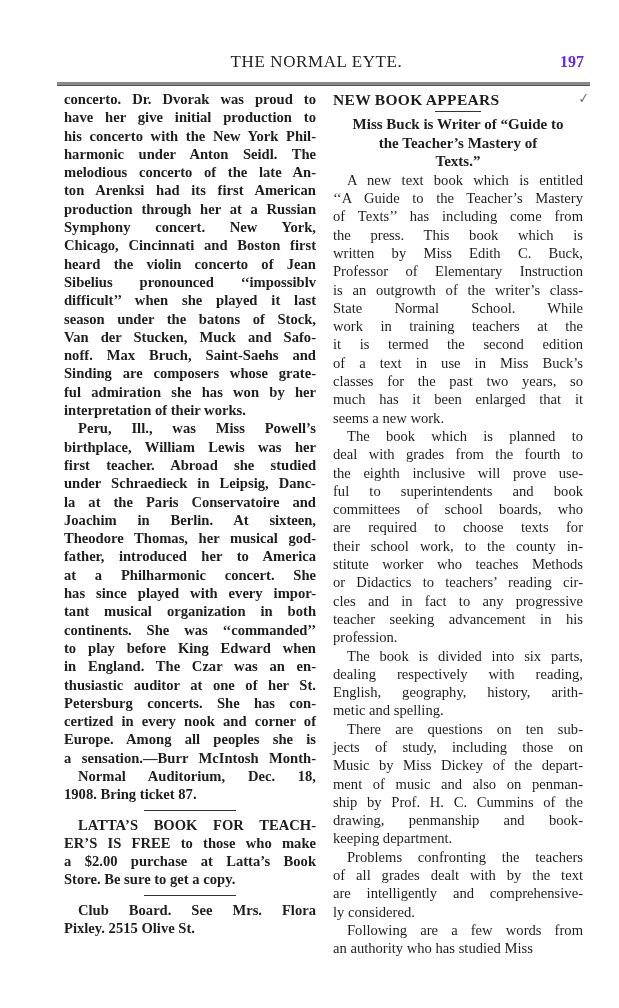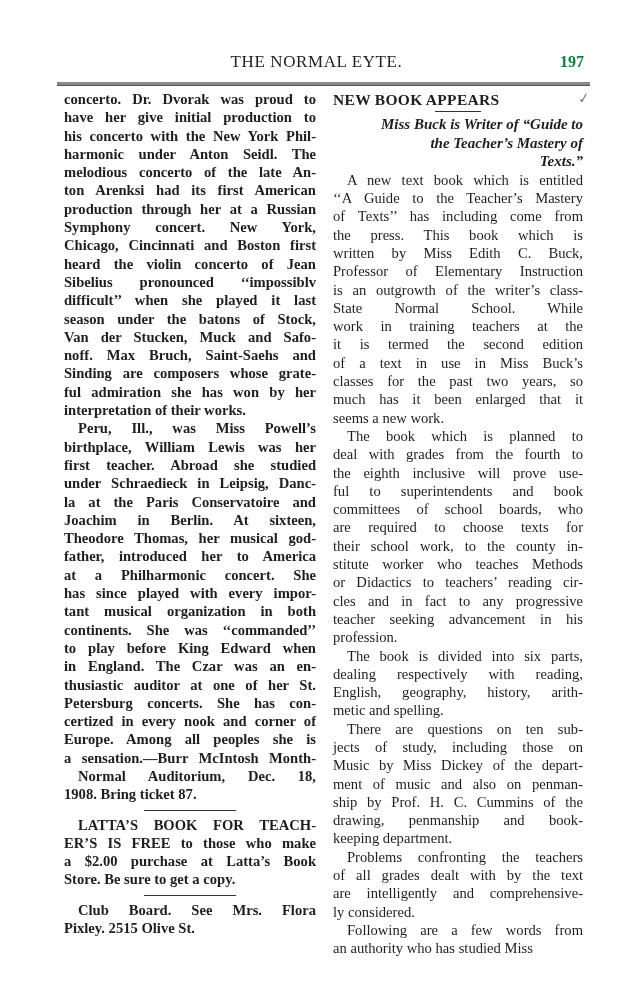--- a/index.html
+++ b/index.html
@@ -9,41 +9,41 @@
   }
   .header {
     position:absolute; left:64px; top:52px; width:520px; height:24px;
   }
   .header .title {
     position:absolute; left:0; right:15px; top:0; text-align:center;
     font-family:"Liberation Serif", serif; font-size:17px; letter-spacing:0.6px; color:#222;
   }
   .header .page-num {
     position:absolute; right:0; top:1px; font-family:"Liberation Serif", serif;
-    font-weight:bold; font-size:16px; color:#15803d;
+    font-weight:bold; font-size:16px; color:#6d28d9;
   }
   .header-rule {
     position:absolute; left:57px; top:82px; width:533px; height:3px;
     background:#8a8a8a; border-bottom:1px solid #555;
   }
   .col {
     position:absolute; top:90px; font-family:"Liberation Serif", serif;
     font-size:14.6px; line-height:18.3px; color:#1e1e1e;
   }
   .col.left { left:64px; width:252px;font-weight:bold; }
   .col.right { left:333px; width:250px; }
   .line { display:block; white-space:nowrap; text-align:justify; text-align-last:justify; height:18.3px; overflow:visible; }
   .line.last { text-align-last:left; }
   .line.indent { padding-left:14px; }
   .rule-short { width:92px; height:1px; background:#333; margin:6px auto 5px auto; }
   .section-head {
     text-align:left; font-weight:bold; font-size:15.5px; line-height:19px; letter-spacing:0.3px;
   }
   .subhead {
-    text-align:right; font-weight:bold; font-size:15px; line-height:18.6px;font-style:italic;
+    text-align:center; font-weight:bold; font-size:15px; line-height:18.6px;
   }
   .checkmark {
     position:absolute; left:578px; top:90px; font-size:14px; color:#777; transform:rotate(-8deg);
     font-family:"DejaVu Sans", sans-serif;
   }
 </style>
 </head>
 <body>
 
 <div class="header">

